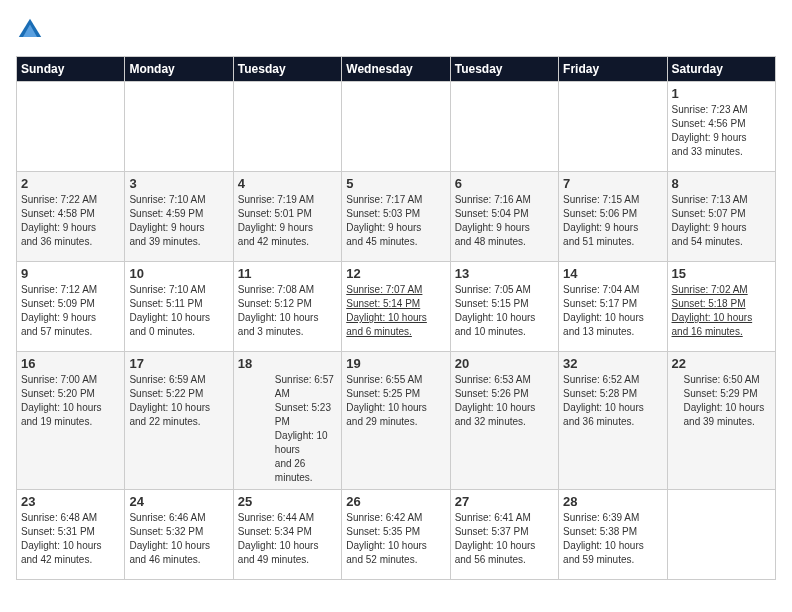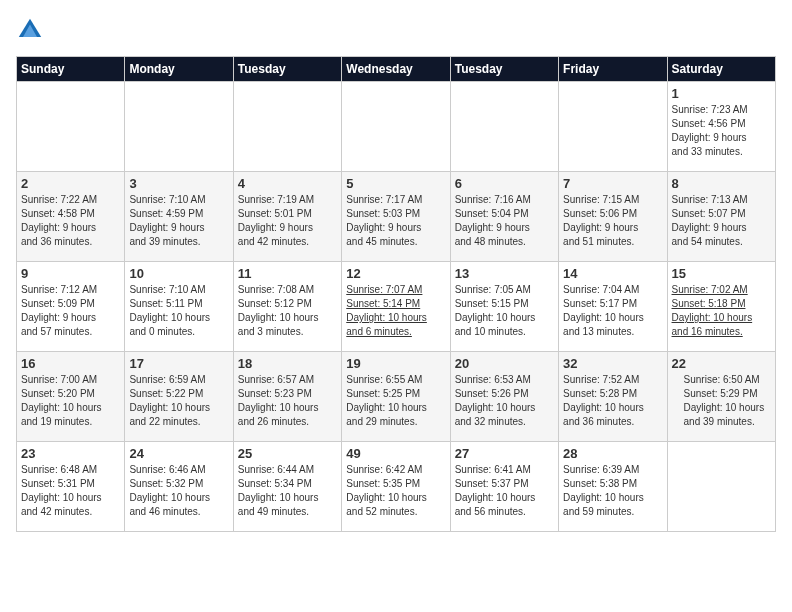--- a/index.html
+++ b/index.html
@@ -241,42 +241,42 @@
         </td>
         <td>
           <span class="day-number">17</span>
           <div class="day-info" style="white-space: pre-line;">Sunrise: 6:59 AM
 Sunset: 5:22 PM
 Daylight: 10 hours
 and 22 minutes.</div>
         </td>
         <td>
           <span class="day-number">18</span>
-          <div class="day-info" style="white-space: pre-line;">Sunrise: 6:57 AM
+          <div class="day-info" style="white-space: pre-line; margin-left: 37px;">Sunrise: 6:57 AM
 Sunset: 5:23 PM
 Daylight: 10 hours
 and 26 minutes.</div>
         </td>
         <td>
           <span class="day-number">19</span>
           <div class="day-info" style="white-space: pre-line;">Sunrise: 6:55 AM
 Sunset: 5:25 PM
 Daylight: 10 hours
 and 29 minutes.</div>
         </td>
         <td>
           <span class="day-number">20</span>
           <div class="day-info" style="white-space: pre-line;">Sunrise: 6:53 AM
 Sunset: 5:26 PM
 Daylight: 10 hours
 and 32 minutes.</div>
         </td>
         <td>
           <span class="day-number">32</span>
-          <div class="day-info" style="white-space: pre-line;">Sunrise: 7:52 AM
+          <div class="day-info" style="white-space: pre-line;">Sunrise: 6:52 AM
 Sunset: 5:28 PM
 Daylight: 10 hours
 and 36 minutes.</div>
         </td>
         <td>
           <span class="day-number">22</span>
           <div class="day-info" style="white-space: pre-line; margin-left: 12px;">Sunrise: 6:50 AM
 Sunset: 5:29 PM
 Daylight: 10 hours
 and 39 minutes.</div>
@@ -298,21 +298,21 @@
 and 46 minutes.</div>
         </td>
         <td>
           <span class="day-number">25</span>
           <div class="day-info" style="white-space: pre-line;">Sunrise: 6:44 AM
 Sunset: 5:34 PM
 Daylight: 10 hours
 and 49 minutes.</div>
         </td>
         <td>
-          <span class="day-number">49</span>
+          <span class="day-number">26</span>
           <div class="day-info" style="white-space: pre-line;">Sunrise: 6:42 AM
 Sunset: 5:35 PM
 Daylight: 10 hours
 and 52 minutes.</div>
         </td>
         <td>
           <span class="day-number">27</span>
           <div class="day-info" style="white-space: pre-line;">Sunrise: 6:41 AM
 Sunset: 5:37 PM
 Daylight: 10 hours

